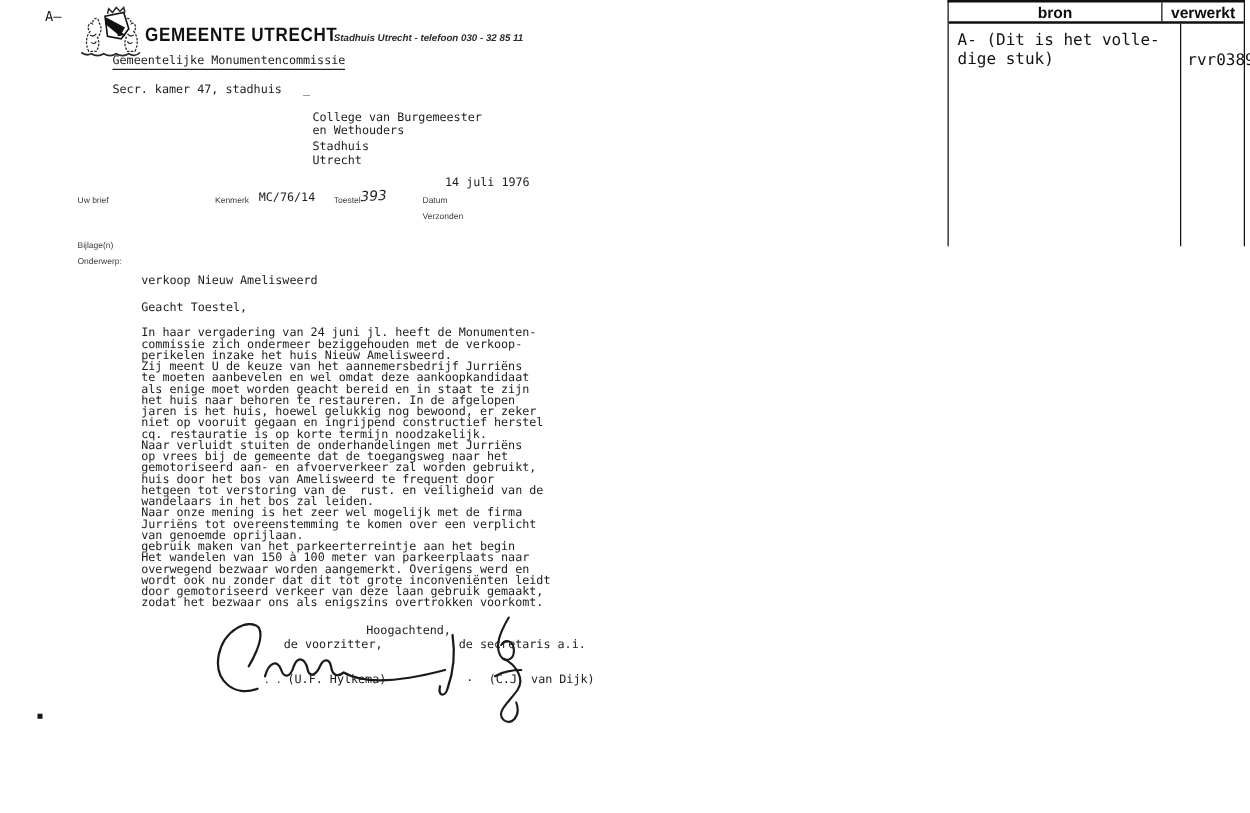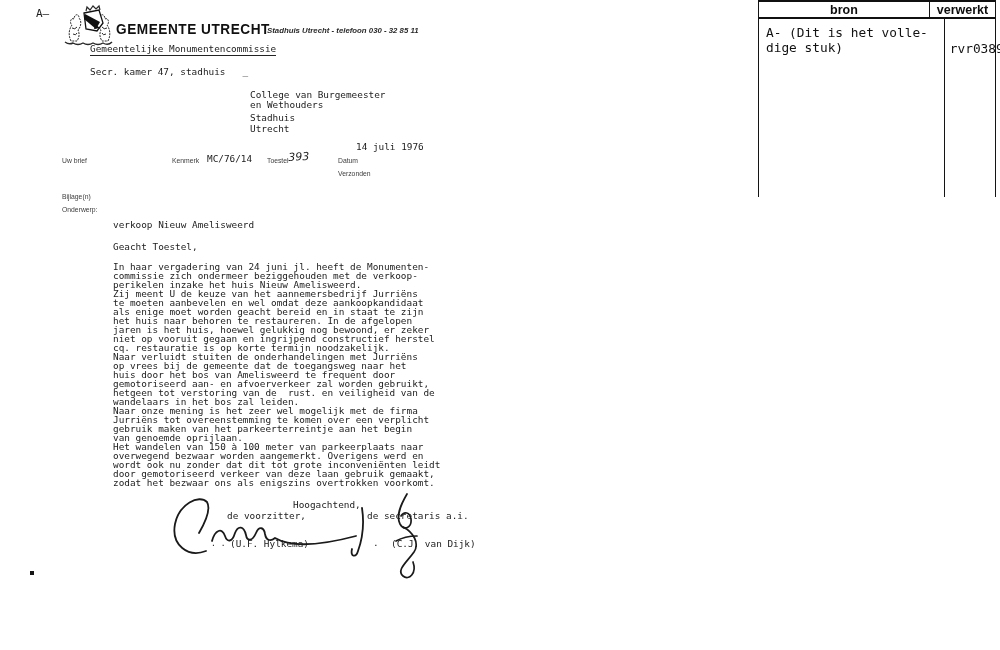--- a/index.html
+++ b/index.html
@@ -104,28 +104,28 @@
     <div class="tw bodyline">perikelen inzake het huis Nieuw Amelisweerd.</div>
     <div class="tw bodyline">Zij meent U de keuze van het aannemersbedrijf Jurriëns</div>
     <div class="tw bodyline">te moeten aanbevelen en wel omdat deze aankoopkandidaat</div>
     <div class="tw bodyline">als enige moet worden geacht bereid en in staat te zijn</div>
     <div class="tw bodyline">het huis naar behoren te restaureren. In de afgelopen</div>
     <div class="tw bodyline">jaren is het huis, hoewel gelukkig nog bewoond, er zeker</div>
     <div class="tw bodyline">niet op vooruit gegaan en ingrijpend constructief herstel</div>
     <div class="tw bodyline">cq. restauratie is op korte termijn noodzakelijk.</div>
     <div class="tw bodyline">Naar verluidt stuiten de onderhandelingen met Jurriëns</div>
     <div class="tw bodyline">op vrees bij de gemeente dat de toegangsweg naar het</div>
+    <div class="tw bodyline">gemotoriseerd aan- en afvoerverkeer zal worden gebruikt,</div>
     <div class="tw bodyline">huis door het bos van Amelisweerd te frequent door</div>
-    <div class="tw bodyline">gemotoriseerd aan- en afvoerverkeer zal worden gebruikt,</div>
     <div class="tw bodyline">hetgeen tot verstoring van de  rust. en veiligheid van de</div>
     <div class="tw bodyline">wandelaars in het bos zal leiden.</div>
     <div class="tw bodyline">Naar onze mening is het zeer wel mogelijk met de firma</div>
     <div class="tw bodyline">Jurriëns tot overeenstemming te komen over een verplicht</div>
+    <div class="tw bodyline">van genoemde oprijlaan.</div>
     <div class="tw bodyline">gebruik maken van het parkeerterreintje aan het begin</div>
-    <div class="tw bodyline">van genoemde oprijlaan.</div>
     <div class="tw bodyline">Het wandelen van 150 à 100 meter van parkeerplaats naar</div>
     <div class="tw bodyline">overwegend bezwaar worden aangemerkt. Overigens werd en</div>
     <div class="tw bodyline">wordt ook nu zonder dat dit tot grote inconveniënten leidt</div>
     <div class="tw bodyline">door gemotoriseerd verkeer van deze laan gebruik gemaakt,</div>
     <div class="tw bodyline">zodat het bezwaar ons als enigszins overtrokken voorkomt.</div>
   </div>
 
   <div class="abs tw" style="left:293px;top:500px;">Hoogachtend,</div>
   <div class="abs tw" style="left:227px;top:511px;">de voorzitter,</div>
   <div class="abs tw" style="left:367px;top:511px;">de secretaris a.i.</div>

